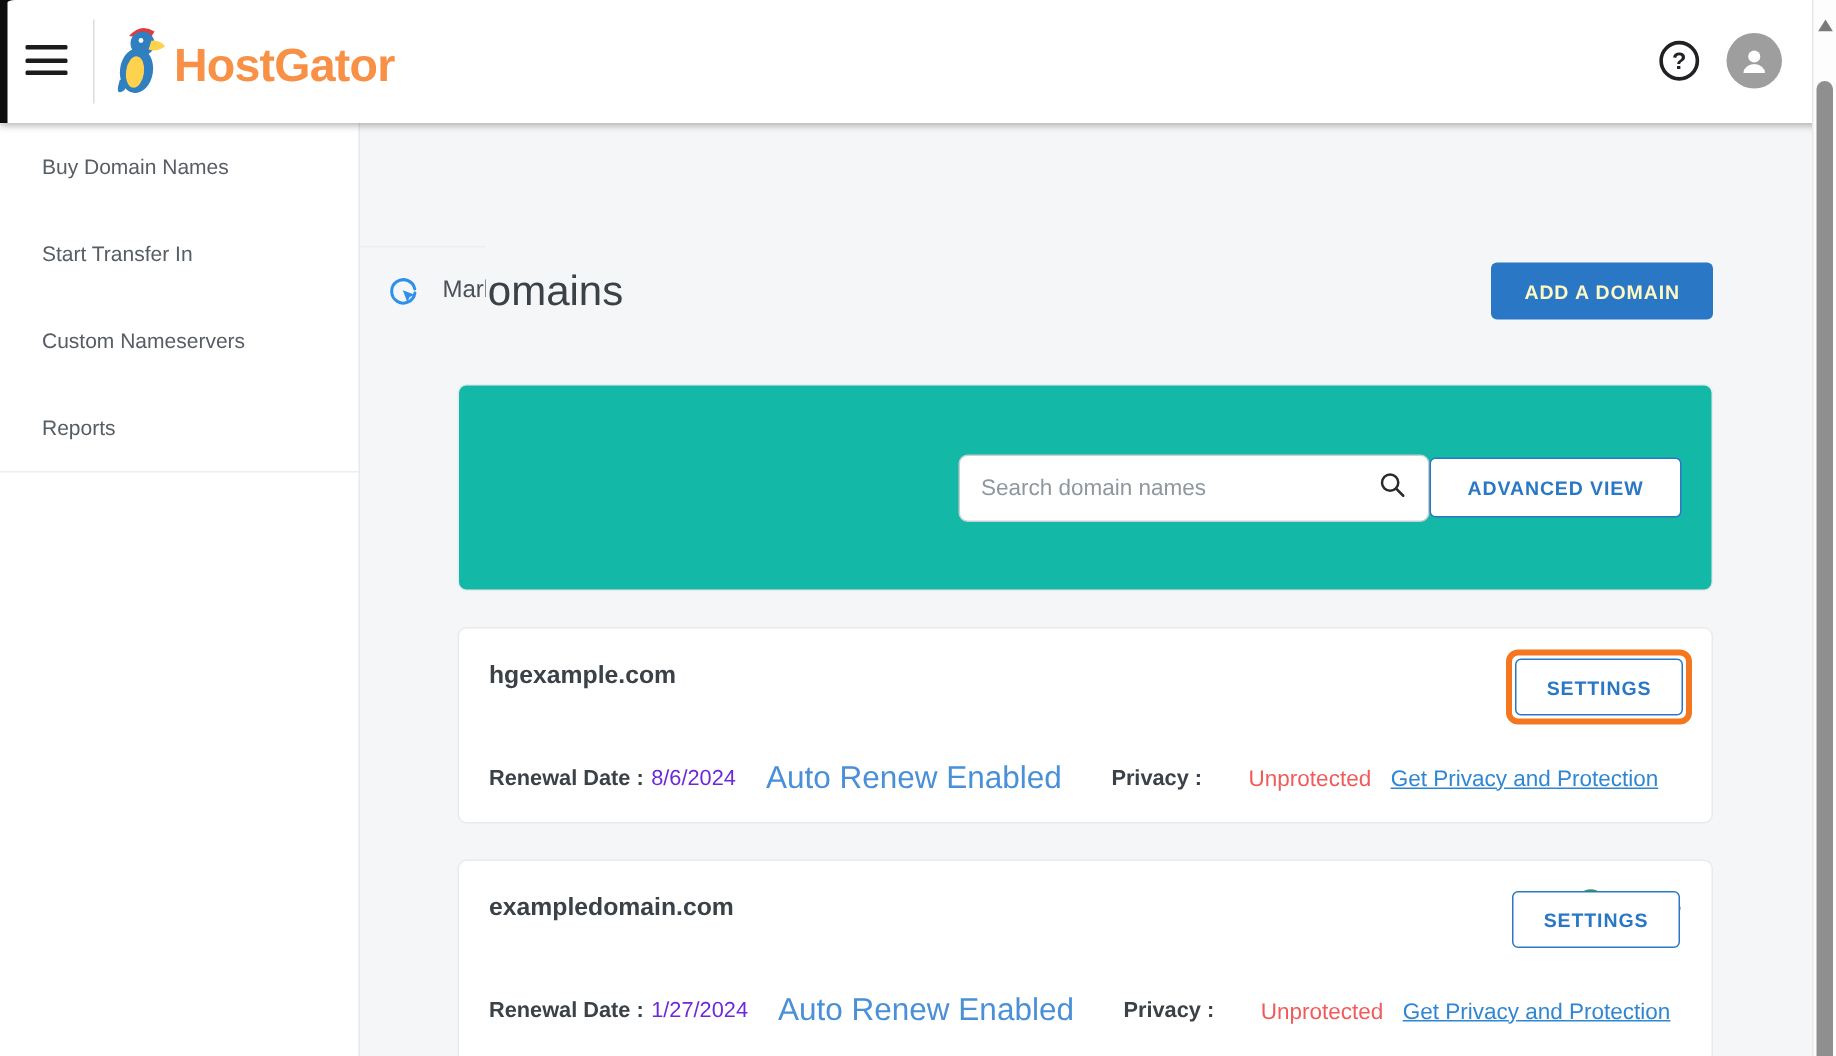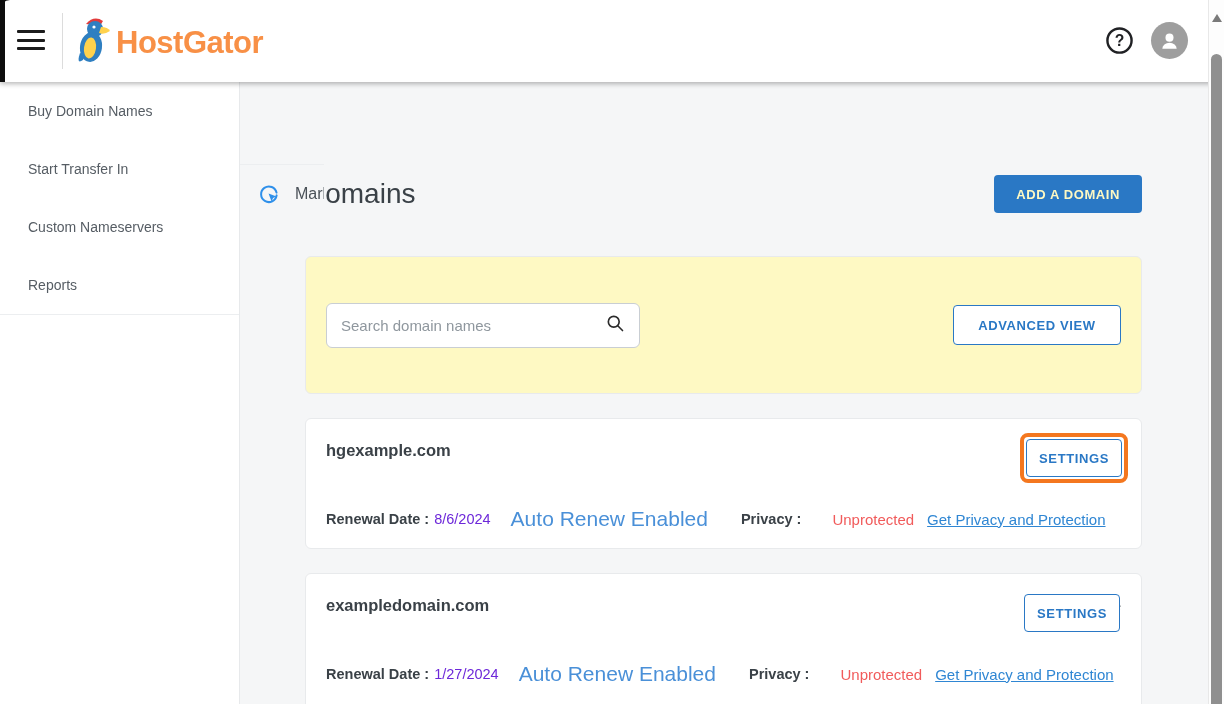--- a/index.html
+++ b/index.html
@@ -41,38 +41,38 @@
   
   .main { position:absolute; left:240px; top:82px; right:16px; bottom:0; background:#f5f6f7;
           overflow:hidden; padding:0 66px 0 65px; }
   .title-row { margin-top:92px; height:40px; display:flex; justify-content:space-between; align-items:center; }
   .page-title { font-size:28px; font-weight:400; color:#3a4147; }
   .btn-primary { background:#2a78c5; color:#fef9c3; border:none; border-radius:4px; height:38px; padding:0 22px;
                  font-family:"Liberation Sans", sans-serif; font-size:13px; font-weight:700; letter-spacing:.6px; cursor:pointer; }
   .btn-outline { background:#fff; color:#2a78c5; border:1.5px solid #2a78c5; border-radius:4px;
                  font-family:"Liberation Sans", sans-serif; font-size:13px; font-weight:700; letter-spacing:.6px; cursor:pointer; }
 
-  .search-panel { margin-top:42px; height:138px; background:#fef9c3; border:1px solid #e8eaec; border-radius:6px;
-                  display:flex; align-items:center; justify-content:space-between; padding:0 20px; }
+  .search-panel { margin-top:42px; height:138px; background:#14b8a6; border:1px solid #e8eaec; border-radius:6px;
+                  display:flex; align-items:center; justify-content:flex-end; padding:0 20px; }
   .search-box { width:314px; height:45px; border:1px solid #c9ced3; border-radius:6px; background:#fff;
                 display:flex; align-items:center; padding:0 14px; }
   .search-box input { flex:1; border:none; outline:none; font-family:"Liberation Sans", sans-serif;
                       font-size:15px; color:#3a4147; background:transparent; }
   .search-box input::placeholder { color:#8f979e; }
   .btn-advanced { width:168px; height:40px; }
 
   .domain-card { position:relative; margin-top:24px; background:#fff; border:1px solid #e8eaec;
                  border-radius:6px; padding:18px 20px; }
   .card-1 { height:131px; }
   .card-2 { height:160px; }
   .card-top { display:flex; align-items:center; height:26px;justify-content:space-between; }
   .domain-name { font-size:16.5px; font-weight:700; color:#3a4147; }
   .status { display:flex; align-items:center; margin-left:26px; }
   .status-label { font-size:15px; color:#3f474e; margin-left:9px; }
-  .btn-settings { width:96px; height:38px; }
+  .btn-settings { width:112px; height:38px; }
   .settings-plain { position:absolute; top:20px; right:21px; }
   .highlight-ring { position:absolute; top:14px; right:13px; border:4px solid #f4771f; border-radius:8px;
                     padding:2px; background:#fff; }
   .card-meta { position:absolute; left:20px; top:88px; right:20px; display:flex; align-items:center; white-space:nowrap; }
   .meta-label { font-size:14.5px; font-weight:700; color:#3a4147; }
   .meta-value { font-size:14.5px; color:#6d28d9; margin-left:5px; }
   .auto-renew { font-size:21px; color:#4a90d8; margin-left:20px; }
   .privacy-label { margin-left:33px; }
   .privacy-status { font-size:15px; color:#f15b5b; margin-left:31px; }
   .privacy-link { font-size:15px; color:#2f86d3; margin-left:13px; text-decoration:underline; cursor:pointer; }

